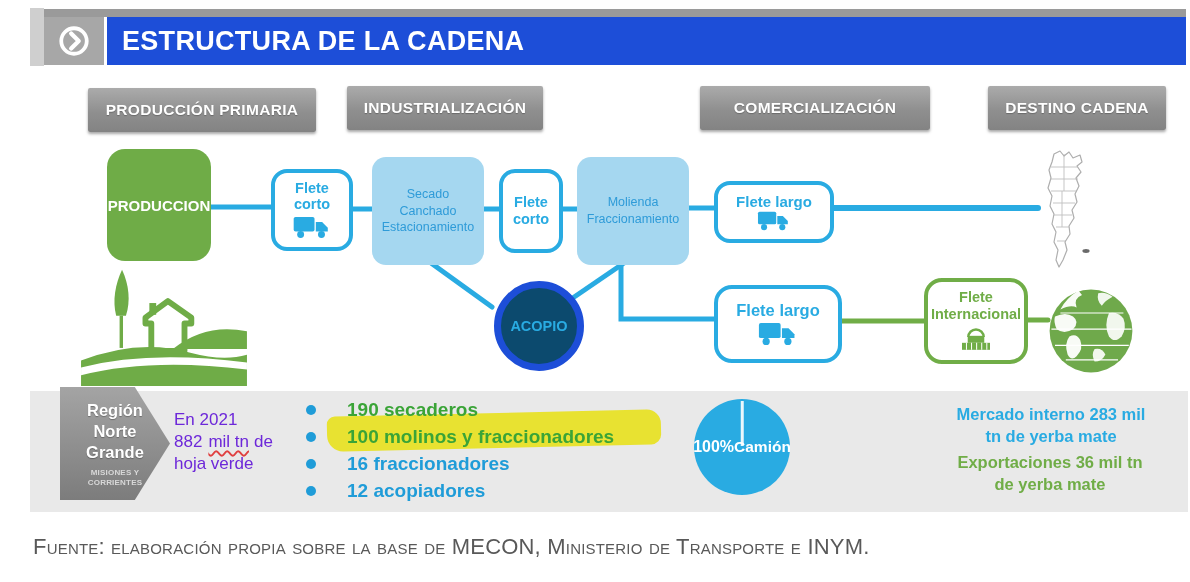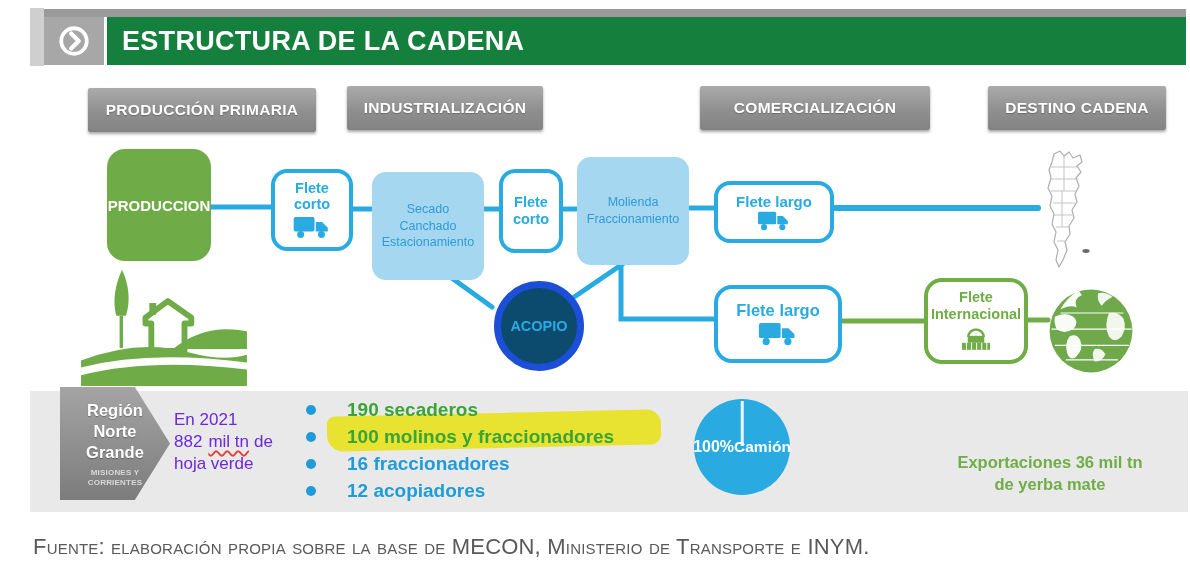--- a/index.html
+++ b/index.html
@@ -4,21 +4,21 @@
 <style>
   html,body{margin:0;padding:0;background:#fff;}
   #stage{position:relative;width:1190px;height:582px;background:#fff;overflow:hidden;
          font-family:"Liberation Sans",sans-serif;}
   .abs{position:absolute;}
   .preline{white-space:pre-line;}
 
   
   .banner-tab{left:30px;top:8px;width:14px;height:58px;background:#cfcfcf;}
   .banner-top{left:44px;top:9px;width:1142px;height:8px;background:#9a9a9a;}
-  .banner{left:44px;top:17px;width:1142px;height:48px;background:#15803d;text-decoration:underline;}
+  .banner{left:44px;top:17px;width:1142px;height:48px;background:#1d4ed8;text-decoration:underline;}
   .banner-iconbox{position:absolute;left:0;top:0;width:60px;height:48px;background:#a7a7a7;
                   border-right:3px solid #fff;display:flex;align-items:center;justify-content:center;}
   .banner-title{position:absolute;left:78px;top:0;height:48px;line-height:48px;color:#fff;
                 font-size:27px;font-weight:bold;letter-spacing:.3px;}
 
   
   .shdr{background:linear-gradient(180deg,#ababab,#8f8f8f 55%,#838383);color:#fff;
         font-weight:bold;font-size:15.5px;display:flex;align-items:center;justify-content:center;
         border-radius:2px;box-shadow:0 2px 3px rgba(0,0,0,.35);text-shadow:0 1px 1px rgba(0,0,0,.25);
         letter-spacing:.3px;}
@@ -26,21 +26,21 @@
   .shdr2{left:347px;top:86px;width:196px;height:44px;}
   .shdr3{left:700px;top:86px;width:230px;height:44px;}
   .shdr4{left:988px;top:86px;width:178px;height:44px;}
 
   
   .node{z-index:2;display:flex;flex-direction:column;align-items:center;justify-content:center;
         text-align:center;box-sizing:border-box;}
   .green-box{left:107px;top:149px;width:104px;height:112px;background:#6FAC47;border-radius:18px;
              color:#fff;font-weight:bold;font-size:15px;}
   .blue-fill{background:#A5D7F0;border-radius:14px;color:#2E9BD8;font-size:12.5px;line-height:1.35;}
-  .secado{left:372px;top:172px;width:112px;height:108px;}
+  .secado{left:372px;top:157px;width:112px;height:108px;}
   .molienda{left:577px;top:157px;width:112px;height:108px;}
   .wbox{background:#fff;border:4px solid #29ABE2;color:#29ABE2;font-weight:bold;}
   .flete1{left:271px;top:169px;width:82px;height:82px;border-radius:16px;font-size:14.5px;line-height:1.1;}
   .flete2{left:499px;top:169px;width:64px;height:84px;border-radius:16px;font-size:14.5px;line-height:1.15;}
   .fl1{left:714px;top:181px;width:120px;height:62px;border-radius:16px;font-size:15px;line-height:1;}
   .fl2{left:714px;top:285px;width:128px;height:78px;border-radius:18px;font-size:16.5px;line-height:1;}
   .flint{left:924px;top:278px;width:104px;height:86px;background:#fff;border:4px solid #70AD47;
          border-radius:18px;color:#70AD47;font-weight:bold;font-size:14.5px;line-height:1.15;}
   .acopio{left:494px;top:281px;width:90px;height:90px;border-radius:50%;background:#0c4a6e;
           border:7px solid #1d4ed8;color:#29ABE2;font-weight:bold;font-size:14.5px;z-index:3;}
@@ -279,18 +279,20 @@
       <span class="fac-label fac-blue">12 acopiadores</span>
     </div>
   </div>
 
   <div class="abs pie">
     <div class="pie-line"></div>
     <div class="pie-val">100%</div>
     <div class="pie-lab">Camión</div>
   </div>
 
+  <div class="abs mkt mkt-dom preline">Mercado interno  283 mil
+tn de yerba mate</div>
   <div class="abs mkt mkt-exp preline">Exportaciones  36 mil tn
 de yerba mate</div>
 
   <div class="abs footer">Fuente: elaboración propia sobre la base de MECON, Ministerio de Transporte e INYM.</div>
 
 </div>
 
 </body></html>

